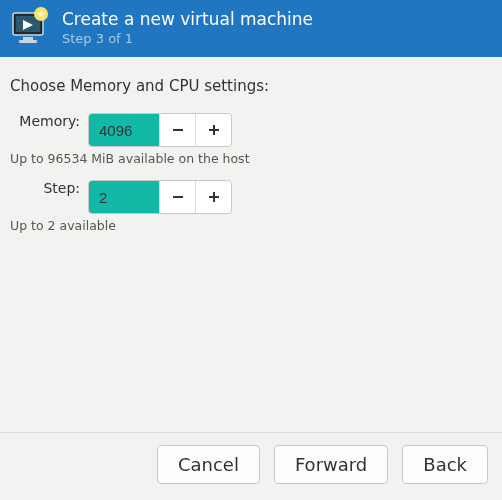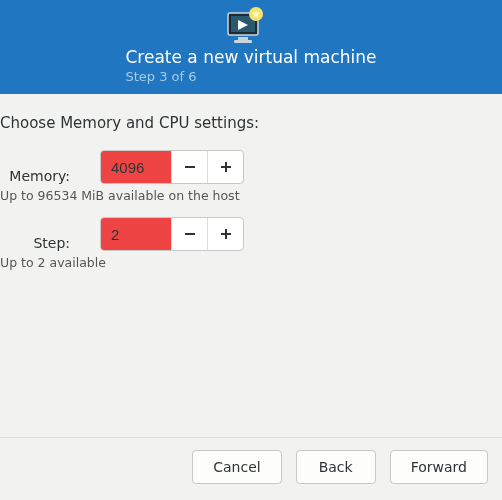--- a/index.html
+++ b/index.html
@@ -13,41 +13,39 @@
     height: 500px;
     display: flex;
     flex-direction: column;
   }
   .header {
     background: #2076c0;
     color: #fff;
     display: flex;
     align-items: center;
     padding: 7px 10px 10px 10px;
-    flex-direction: column;
   }
   .header-icon {
     width: 40px;
     height: 40px;
     margin-right: 12px;
     flex: 0 0 auto;
   }
   .header-text { display: flex; flex-direction: column; }
   .header-title { font-size: 17px; color: #fff; }
   .header-step { font-size: 13px; color: #a7cbe8; margin-top: 2px; }
   .content {
     flex: 1 1 auto;
-    padding: 20px 0;
+    padding: 20px 10px;
   }
   .heading { font-size: 15px; margin-bottom: 18px; }
   .form-row {
     display: flex;
-    align-items: flex-end;
+    align-items: flex-start;
     margin-bottom: 4px;
-    gap: 22px;
   }
   .label {
     width: 78px;
     text-align: right;
     padding-right: 8px;
   }
   .spin {
     display: flex;
     align-items: stretch;
     border: 1px solid #c8c8c6;
@@ -56,21 +54,21 @@
     height: 34px;
     overflow: hidden;
   }
   .spin input {
     width: 70px;
     border: none;
     padding: 0 10px;
     font-size: 15px;
     color: #2e3436;
     outline: none;
-    background: #ef4444;
+    background: #14b8a6;
   }
   .spin-btn {
     width: 36px;
     display: flex;
     align-items: center;
     justify-content: center;
     border-left: 1px solid #dcdcdc;
     cursor: pointer;
     user-select: none;
     color: #2e3436;
@@ -87,21 +85,21 @@
     padding: 12px 14px 16px;
     display: flex;
     justify-content: flex-end;
     gap: 14px;
   }
   .btn {
     background: #fdfdfc;
     border: 1px solid #c8c8c6;
     border-radius: 4px;
     padding: 8px 20px;
-    font-size: 14px;
+    font-size: 18px;
     color: #2e3436;
     cursor: pointer;
     min-width: 80px;
     text-align: center;
   }
 </style>
 </head>
 <body>
 
 <div class="header">
@@ -111,21 +109,21 @@
       <rect x="6" y="9" width="24" height="16" fill="#2a586f"></rect>
       <polygon points="13,13 13,23 23,18" fill="#ffffff"></polygon>
       <rect x="13" y="30" width="10" height="3" fill="#c9d5db"></rect>
       <rect x="9" y="33" width="18" height="3" rx="1" fill="#c9d5db"></rect>
       <circle cx="31" cy="7" r="7" fill="#f7e36a"></circle>
       <path d="M31 3 l1.2 2.6 2.8 0.3 -2.1 1.9 0.6 2.8 -2.5-1.4 -2.5 1.4 0.6-2.8 -2.1-1.9 2.8-0.3z" fill="#fff8c8"></path>
     </svg>
   </div>
   <div class="header-text">
     <div class="header-title">Create a new virtual machine</div>
-    <div class="header-step">Step 3 of 6</div>
+    <div class="header-step">Step 3 of 1</div>
   </div>
 </div>
 
 <div class="content">
   <div class="heading">Choose Memory and CPU settings:</div>
 
   <div class="form-row">
     <div class="label">Memory:</div>
     <div class="spin">
       <input type="text" value="4096" style="">
@@ -159,15 +157,15 @@
             <rect x="6" y="2" width="2" height="10" fill="#2e3436"></rect>
           </svg>
       </div>
     </div>
   </div>
   <div class="hint">Up to 2 available</div>
 </div>
 
 <div class="footer">
   <div class="btn">Cancel</div>
+  <div class="btn">Forward</div>
   <div class="btn">Back</div>
-  <div class="btn">Forward</div>
 </div>
 
 </body></html>

